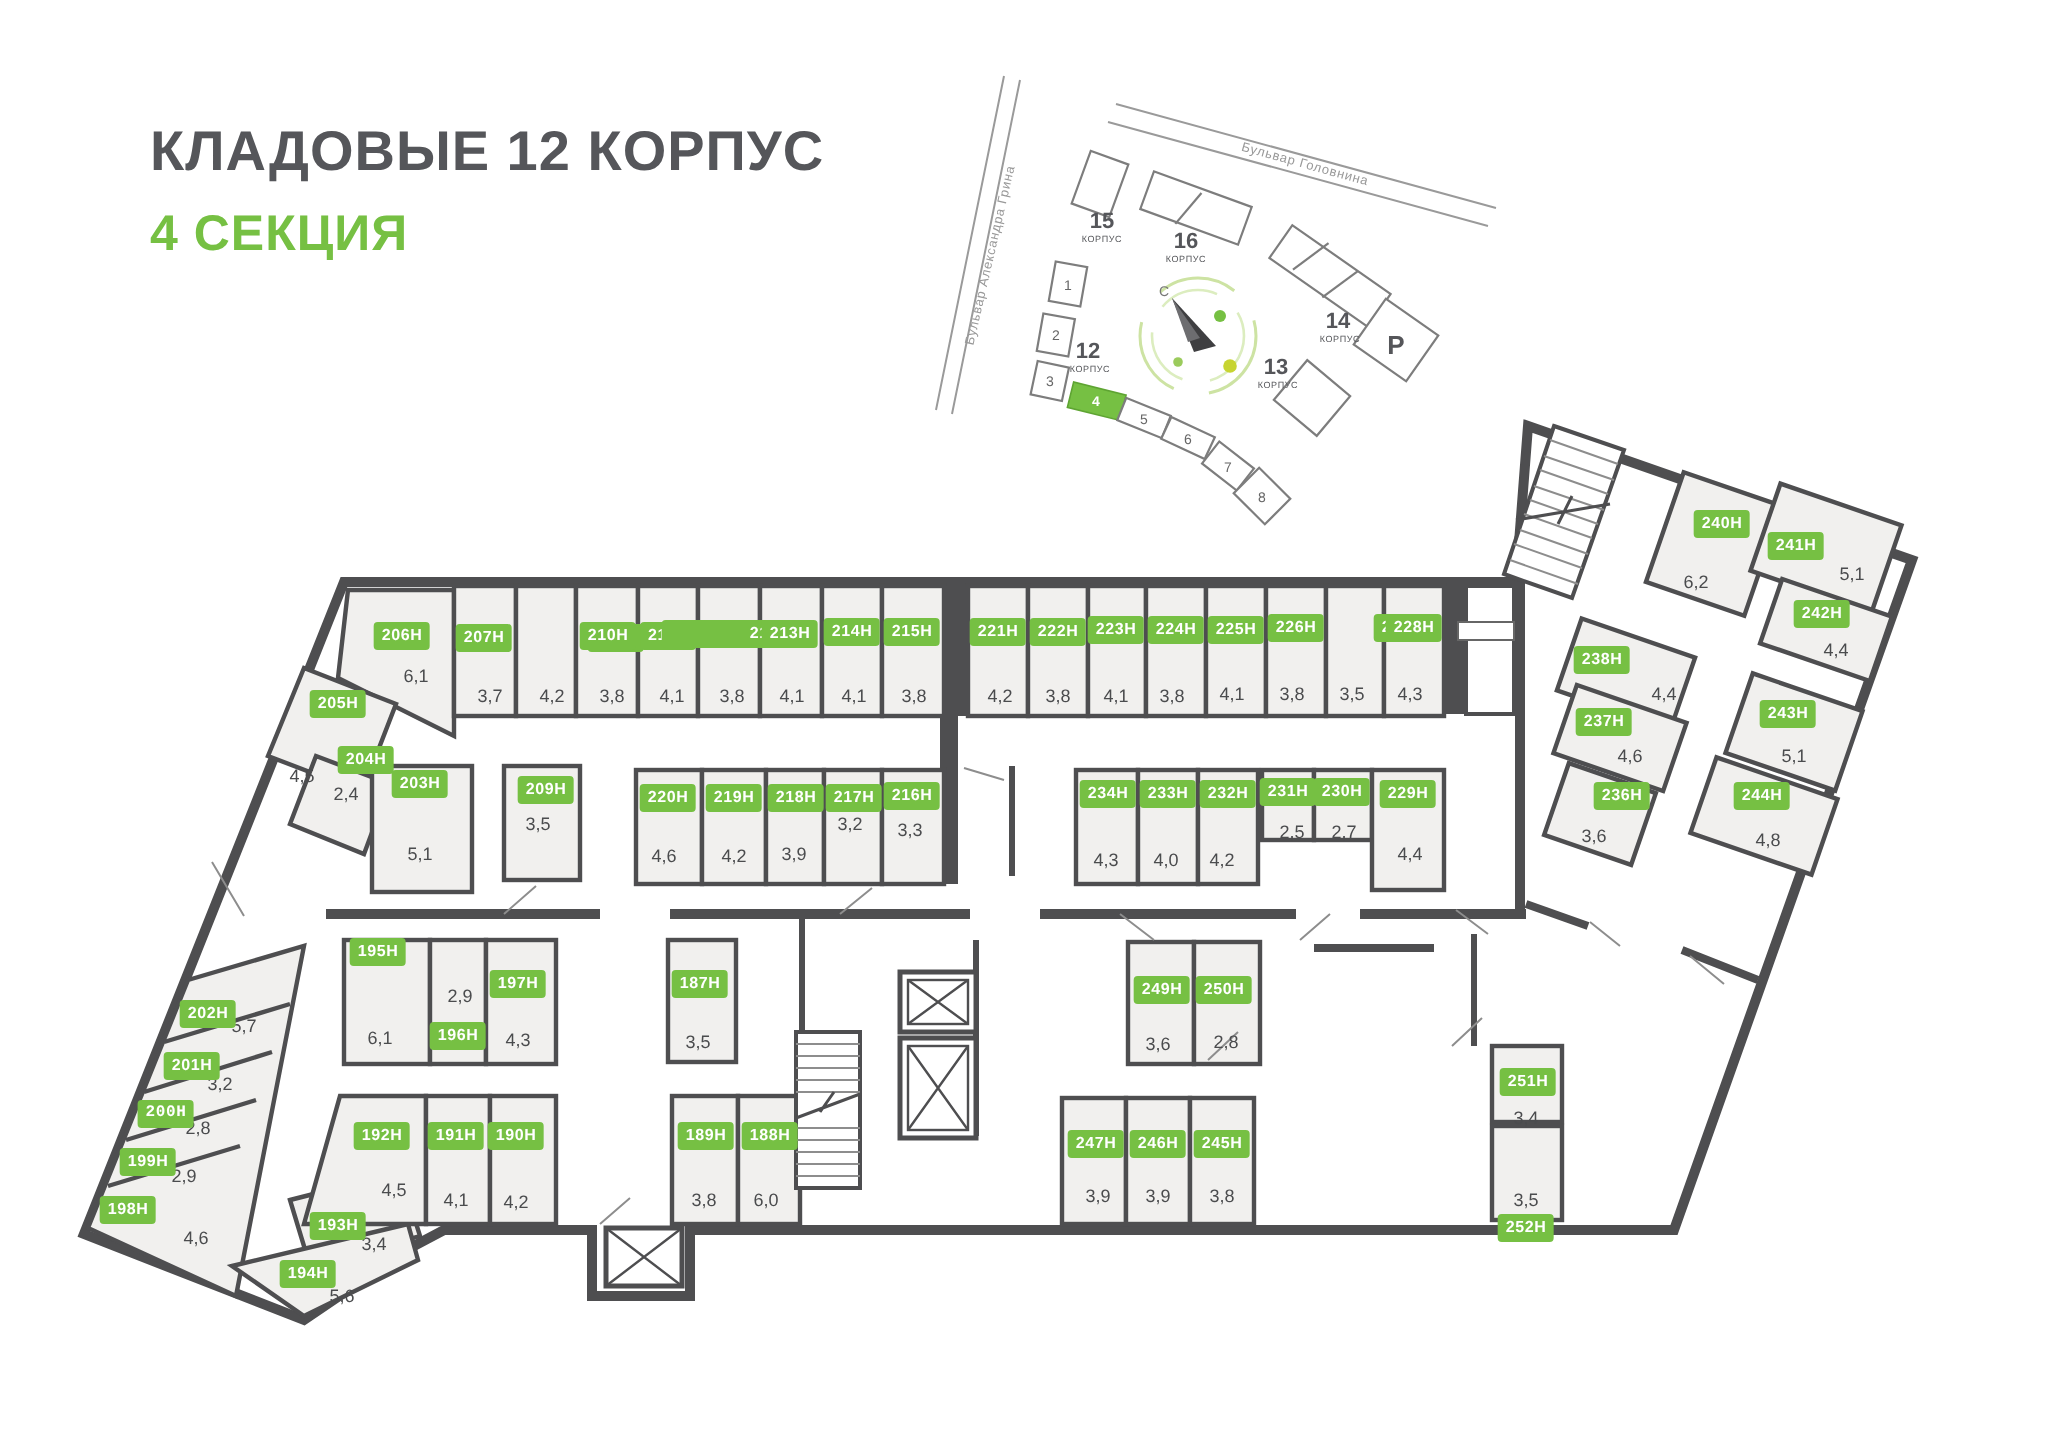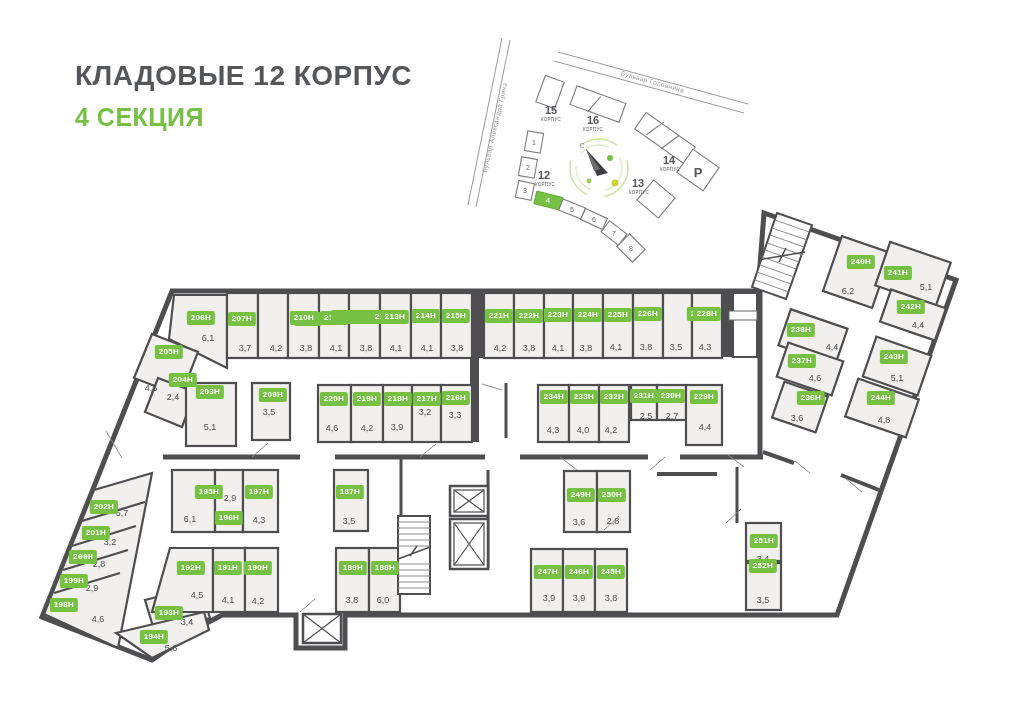--- a/index.html
+++ b/index.html
@@ -295,21 +295,21 @@
     <div class="chip" style="left: 104px; top: 507px;">202Н</div>
     <div class="area" style="left: 122px; top: 513px;">5,7</div>
     <div class="chip" style="left: 96px; top: 533px;">201Н</div>
     <div class="area" style="left: 110px; top: 542px;">3,2</div>
     <div class="chip" style="left: 83px; top: 557px; font-family: Liberation Mono, monospace;">200Н</div>
     <div class="area" style="left: 99px; top: 564px;">2,8</div>
     <div class="chip" style="left: 74px; top: 581px;">199Н</div>
     <div class="area" style="left: 92px; top: 588px;">2,9</div>
     <div class="chip" style="left: 64px; top: 605px;">198Н</div>
     <div class="area" style="left: 98px; top: 619px;">4,6</div>
-    <div class="chip" style="left: 189px; top: 492px; margin-left: 20px;">195Н</div>
+    <div class="chip" style="left: 189px; top: 476px;">195Н</div>
     <div class="area" style="left: 190px; top: 519px;">6,1</div>
     <div class="chip" style="left: 229px; top: 518px;">196Н</div>
     <div class="area" style="left: 230px; top: 498px;">2,9</div>
     <div class="chip" style="left: 259px; top: 492px;">197Н</div>
     <div class="area" style="left: 259px; top: 520px;">4,3</div>
     <div class="chip" style="left: 191px; top: 568px;">192Н</div>
     <div class="area" style="left: 197px; top: 595px;">4,5</div>
     <div class="chip" style="left: 228px; top: 568px;">191Н</div>
     <div class="area" style="left: 228px; top: 600px;">4,1</div>
     <div class="chip" style="left: 258px; top: 568px;">190Н</div>
@@ -329,15 +329,15 @@
     <div class="chip" style="left: 612px; top: 495px;">250Н</div>
     <div class="area" style="left: 613px; top: 521px;">2,8</div>
     <div class="chip" style="left: 548px; top: 572px;">247Н</div>
     <div class="area" style="left: 549px; top: 598px;">3,9</div>
     <div class="chip" style="left: 579px; top: 572px;">246Н</div>
     <div class="area" style="left: 579px; top: 598px;">3,9</div>
     <div class="chip" style="left: 611px; top: 572px;">245Н</div>
     <div class="area" style="left: 611px; top: 598px;">3,8</div>
     <div class="chip" style="left: 764px; top: 541px;">251Н</div>
     <div class="area" style="left: 763px; top: 559px;">3,4</div>
-    <div class="chip" style="left: 763px; top: 566px;">252Н</div>
+    <div class="chip" style="left: 763px; top: 614px;">252Н</div>
     <div class="area" style="left: 763px; top: 600px;">3,5</div>
   </div>
 
 </body></html>

